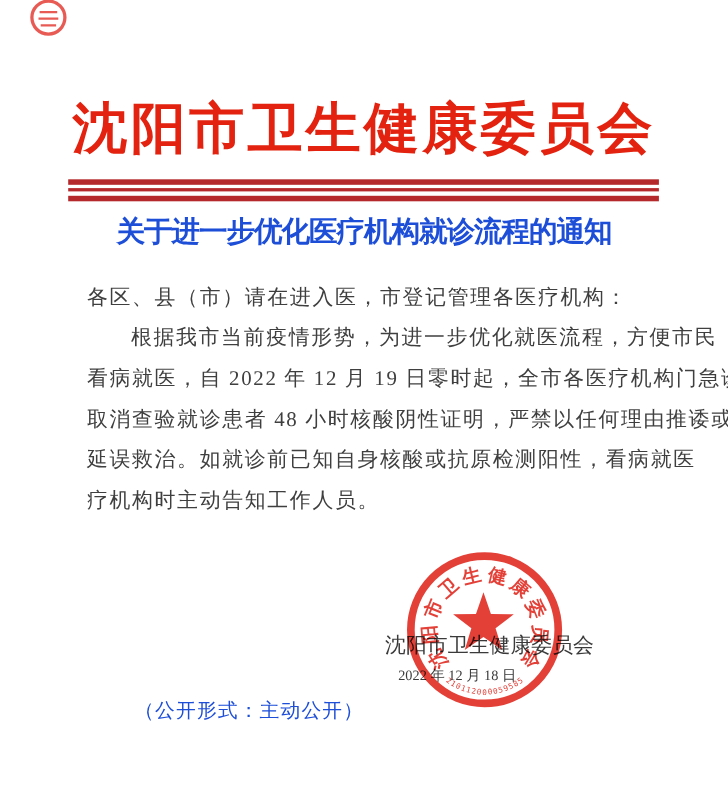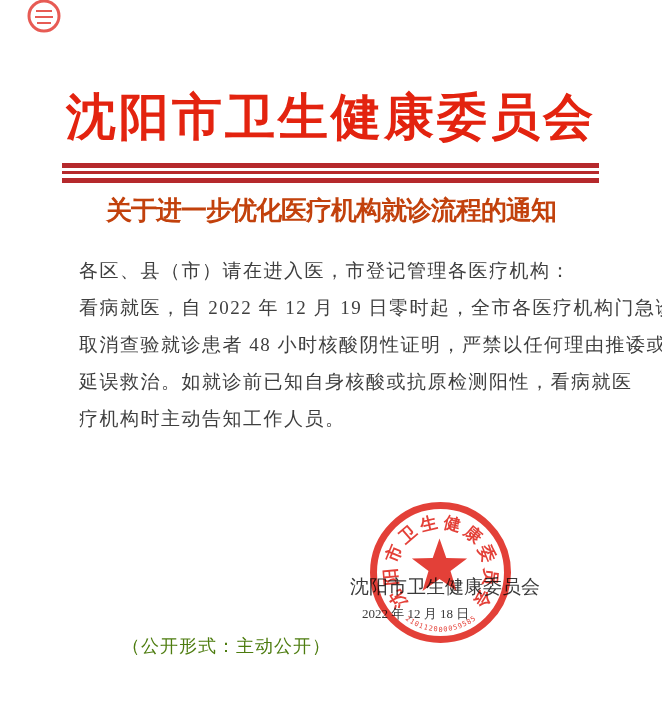--- a/index.html
+++ b/index.html
@@ -22,42 +22,42 @@
   
   .rule{position:absolute;left:62px;width:537px;}
   #rule-top{top:163px;height:5px;}
   #rule-mid{top:171px;height:3px;}
   #rule-bottom{top:178px;height:5px;}
   
   #doc-title{
     position:absolute;left:0;top:193px;width:662px;
     text-align:center;
     font-size:26px;font-weight:bold;letter-spacing:-1px;
-    color:#c2410c;white-space:nowrap;
+    color:#1d4ed8;white-space:nowrap;
   }
   
   #body-block{
     position:absolute;left:79px;top:252px;width:515px;
     font-size:19px;line-height:37px;letter-spacing:1.5px;
     color:#3f3f3f;white-space:nowrap;
   }
   .indent{padding-left:40px;}
   
   #signature-org{
     position:absolute;left:350px;top:574px;width:200px;
     font-size:19px;color:#3a3a3a;letter-spacing:0;white-space:nowrap;
   }
   #signature-date{
     position:absolute;left:362px;top:605px;width:170px;
     font-size:13px;color:#3a3a3a;white-space:nowrap;
   }
   
   #footer-disclosure{
     position:absolute;left:122px;top:634px;
-    font-size:18px;color:#4d7c0f;letter-spacing:1px;white-space:nowrap;
+    font-size:18px;color:#1d4ed8;letter-spacing:1px;white-space:nowrap;
   }
   
   #official-seal{
     position:absolute;left:363px;top:497px;width:155px;height:155px;
     mix-blend-mode:multiply;opacity:.88;
   }
   #official-seal svg{width:100%;height:100%;}
   .seal-ring{fill:none;stroke:currentColor;stroke-width:7px;}
   .seal-star{fill:currentColor;}
   .seal-char{
@@ -88,20 +88,21 @@
   <div id="masthead" style="color: rgb(227, 35, 15);">沈阳市卫生健康委员会</div>
 
   <div id="rule-top" class="rule" style="background: rgb(181, 41, 44);"></div>
   <div id="rule-mid" class="rule" style="background: rgb(181, 41, 44);"></div>
   <div id="rule-bottom" class="rule" style="background: rgb(181, 41, 44);"></div>
 
   <div id="doc-title">关于进一步优化医疗机构就诊流程的通知</div>
 
   <div id="body-block">
     <div class="body-line">各区、县（市）请在进入医，市登记管理各医疗机构：</div>
+    <div class="body-line indent">根据我市当前疫情形势，为进一步优化就医流程，方便市民</div>
     <div class="body-line">看病就医，自 2022 年 12 月 19 日零时起，全市各医疗机构门急诊</div>
     <div class="body-line">取消查验就诊患者 48 小时核酸阴性证明，严禁以任何理由推诿或</div>
     <div class="body-line">延误救治。如就诊前已知自身核酸或抗原检测阳性，看病就医</div>
     <div class="body-line">疗机构时主动告知工作人员。</div>
   </div>
 
   <div id="signature-org">沈阳市卫生健康委员会</div>
   <div id="signature-date">2022 年 12 月 18 日</div>
 
   <div id="footer-disclosure">（公开形式：主动公开）</div>

